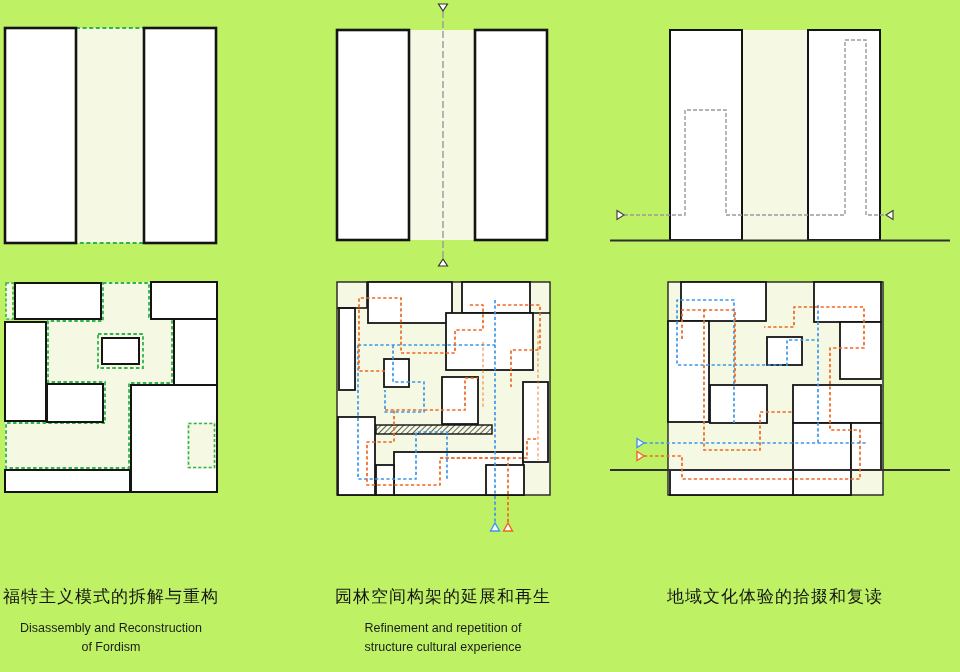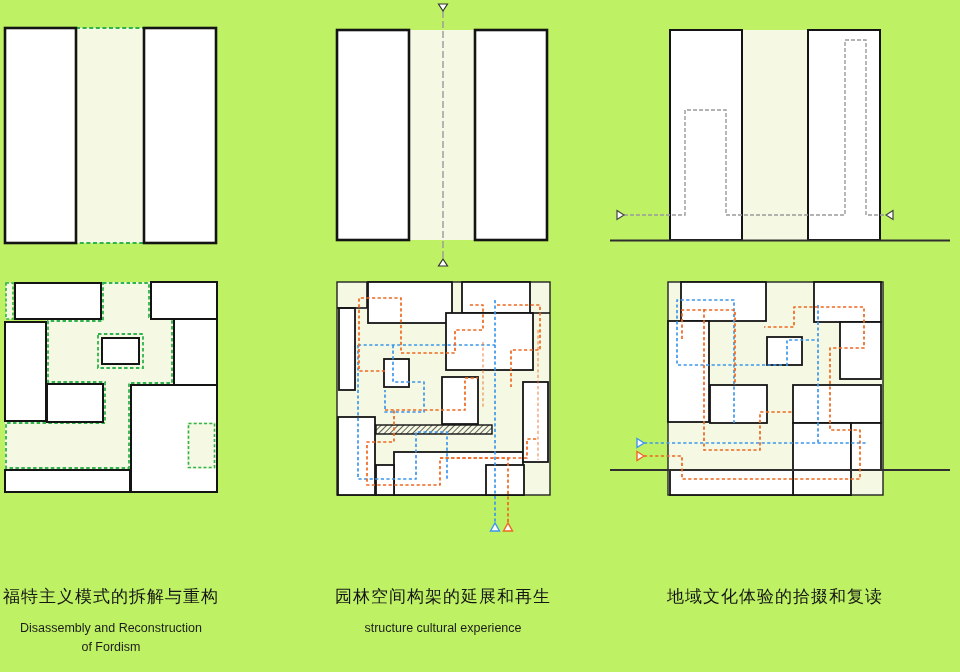--- a/index.html
+++ b/index.html
@@ -167,20 +167,21 @@
     <div class="cn">福特主义模式的拆解与重构</div>
     <div class="en">
       <div>Disassembly and Reconstruction</div>
       <div>of Fordism</div>
     </div>
   </div>
 
   <div class="caption" style="left:288px;top:585px;width:310px">
     <div class="cn">园林空间构架的延展和再生</div>
     <div class="en">
+      <div>Refinement and repetition of</div>
       <div>structure cultural experience</div>
     </div>
   </div>
 
   <div class="caption" style="left:620px;top:585px;width:310px">
     <div class="cn">地域文化体验的拾掇和复读</div>
   </div>
 
 </div>
 

